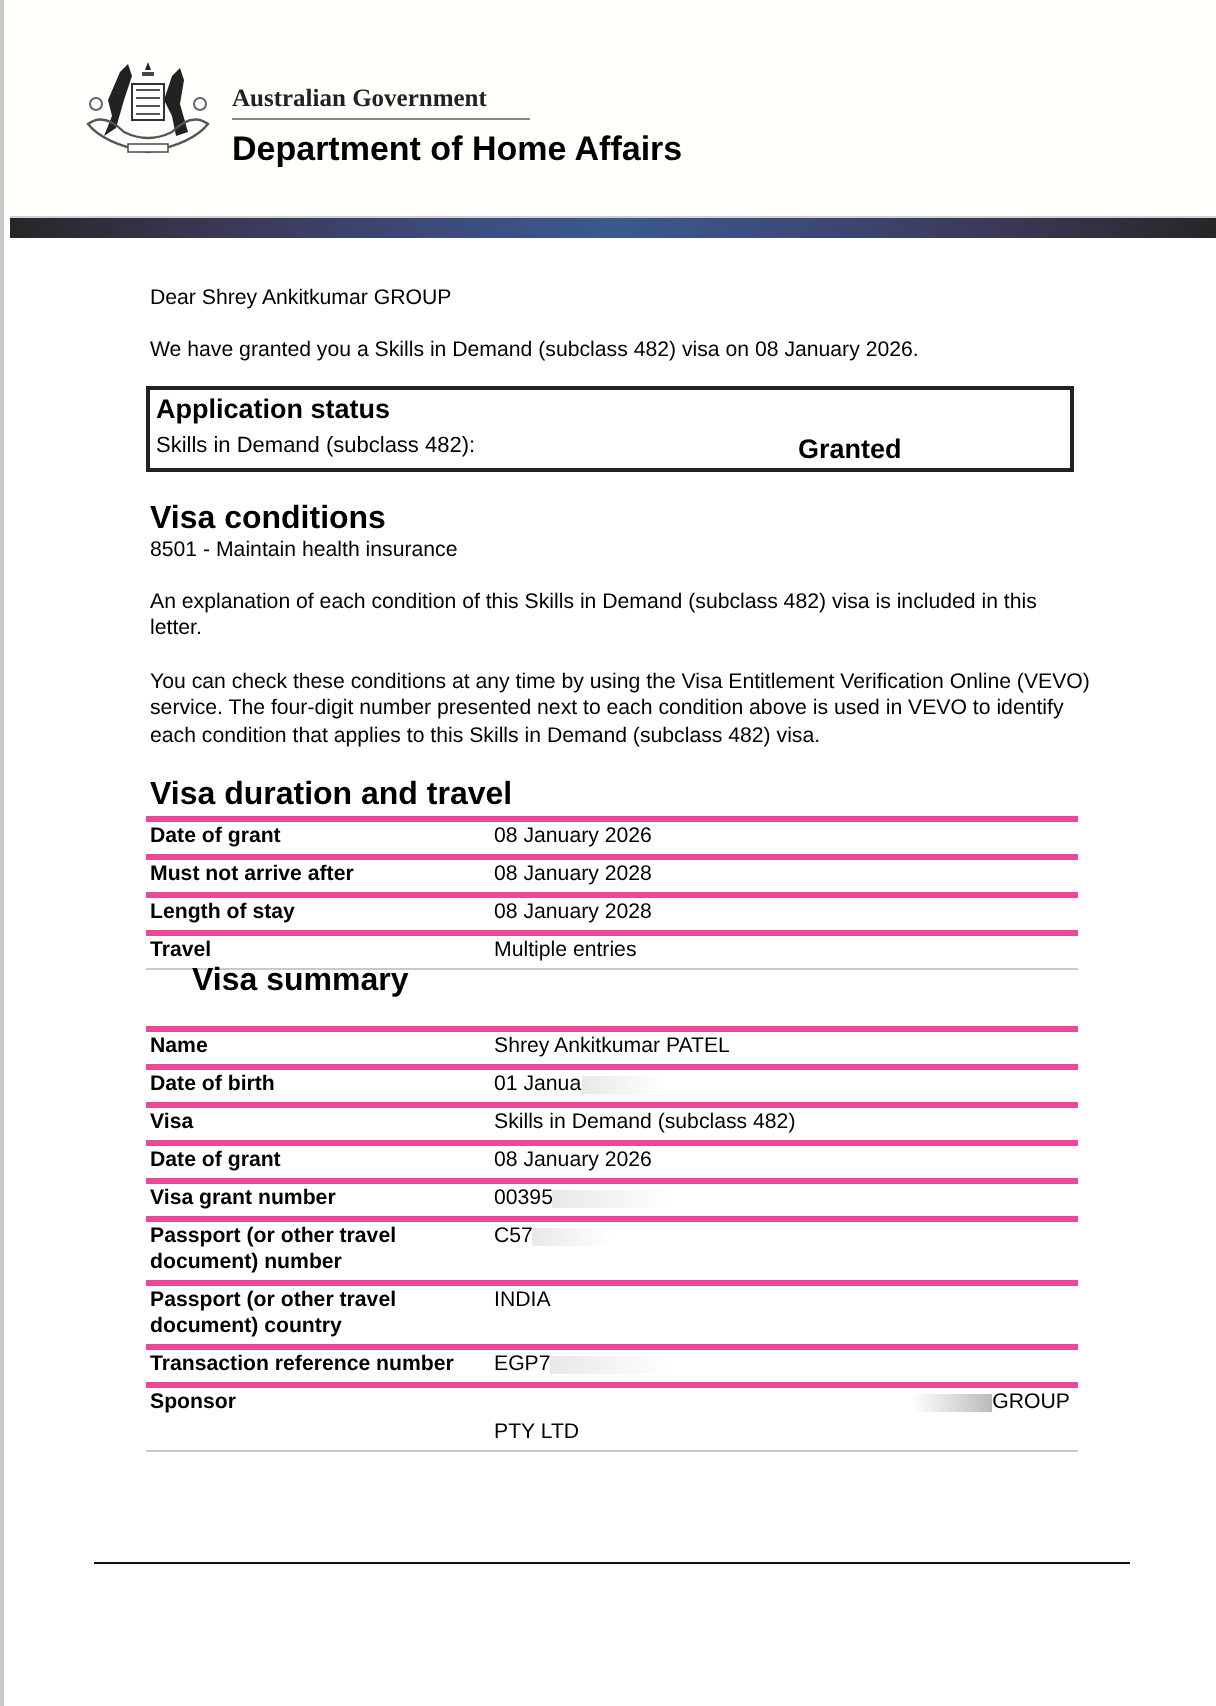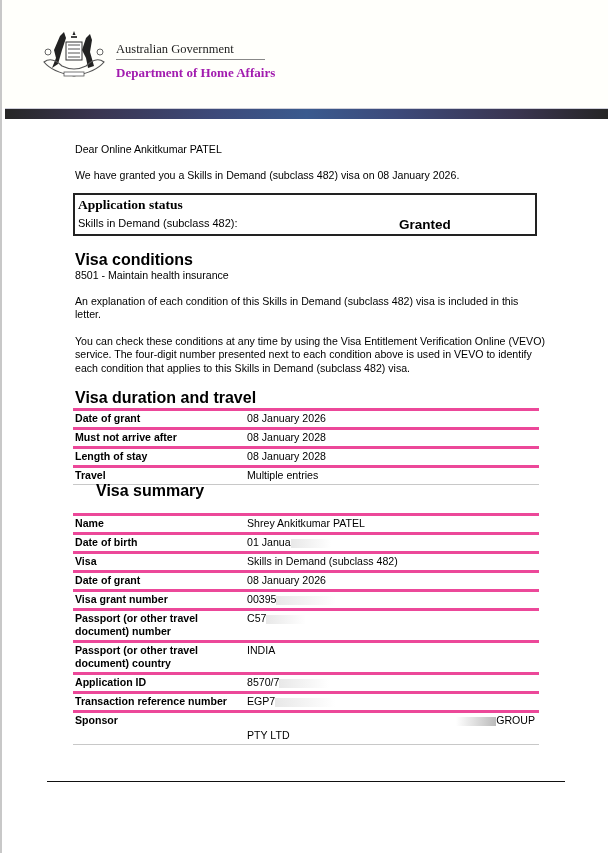--- a/index.html
+++ b/index.html
@@ -10,38 +10,38 @@
     color: #000;
   }
   .left-edge { position: absolute; left: 0; top: 0; width: 2px; height: 853px; background: #c8c8c8; }
   .header {
     position: absolute; left: 2px; top: 0; width: 606px; height: 108px;
     background: #fffffb;
   }
   .crest { position: absolute; left: 36px; top: 28px; width: 72px; height: 56px; }
   .gov-title {
     position: absolute; left: 114px; top: 42px;
-    font-family: "Liberation Serif", serif; font-weight: normal; font-size: 12.5px; color: #222;
+    font-family: "Liberation Serif", serif; font-weight: bold; font-size: 12.5px; color: #222;
   }
   .gov-rule { position: absolute; left: 114px; top: 59px; width: 149px; height: 1px; background: #888; }
   .dept-title {
     position: absolute; left: 114px; top: 65px;
-    font-family: Liberation Serif, serif; font-weight: bold; font-size: 13px; color: #a21caf;
+    font-family: Liberation Sans, sans-serif; font-weight: bold; font-size: 17px; color: #000000;
   }
   .band {
     position: absolute; left: 5px; top: 108px; width: 603px; height: 10px;
     background: linear-gradient(to right, #262626 0%, #3a3550 15%, #3d4a7a 35%, #3a5a8e 50%, #3d4a7a 65%, #3a3550 85%, #262626 100%);
     border-top: 1px solid #cfcfd8;
   }
   .p { position: absolute; left: 0; white-space: nowrap; }
   .status-box {
     position: absolute; left: 73px; top: 193px; width: 464px; height: 43px;
     border: 2px solid #222; box-sizing: border-box;
   }
-  .status-title { position: absolute; left: 3px; top: 2px; font-weight: bold; font-size: 13.5px; font-family: Liberation Serif, serif; }
+  .status-title { position: absolute; left: 3px; top: 2px; font-weight: bold; font-size: 13.5px; }
   .status-line { position: absolute; left: 3px; top: 22px; font-size: 11px; }
   .status-value { position: absolute; left: 324px; top: 22px; font-weight: bold; font-size: 13.5px; text-align: center; }
   .h2 { position: absolute; left: 75px; font-weight: bold; font-size: 16px; }
   .para { position: absolute; left: 75px; width: 470px; font-size: 10.6px; line-height: 13.3px; }
   table.kv {
     position: absolute; left: 73px; width: 466px; border-collapse: collapse; font-size: 10.6px;
   }
   table.kv td { padding: 1px 2px 2px 2px; border-top: 3px solid #ec4899; vertical-align: top; line-height: 13px; }
   table.kv tr:last-child td { border-bottom: 1px solid #c8c8c8; }
   table.kv td.k { font-weight: bold; width: 168px; }
@@ -65,21 +65,21 @@
     <rect x="26" y="44" width="20" height="4" fill="#fff" stroke="#555" stroke-width="0.8"></rect>
     <circle cx="10" cy="24" r="3" fill="none" stroke="#666"></circle>
     <circle cx="62" cy="24" r="3" fill="none" stroke="#666"></circle>
   </svg>
   <div class="gov-title">Australian Government</div>
   <div class="gov-rule"></div>
   <div class="dept-title">Department of Home Affairs</div>
 </div>
 <div class="band"></div>
 
-<div class="p" style="left:75px; top:143px; font-size:10.6px;">Dear Online Ankitkumar PATEL</div>
+<div class="p" style="left:75px; top:143px; font-size:10.6px;">Dear Shrey Ankitkumar GROUP</div>
 <div class="p" style="left:75px; top:169px; font-size:10.6px;">We have granted you a Skills in Demand (subclass 482) visa on 08 January 2026.</div>
 
 <div class="status-box">
   <div class="status-title">Application status</div>
   <div class="status-line">Skills in Demand (subclass 482):</div>
   <div class="status-value">Granted</div>
 </div>
 
 <div class="h2" style="top:251px;">Visa conditions</div>
 <div class="p" style="left:75px; top:269px; font-size:10.6px;">8501 - Maintain health insurance</div>
@@ -133,24 +133,20 @@
       </tr>
   <tr>
         <td class="k">Passport (or other travel document) number</td>
         <td><span>C57</span><span class="redact" style="width:40px;"></span></td>
       </tr>
   <tr>
         <td class="k">Passport (or other travel document) country</td>
         <td>INDIA</td>
       </tr>
   <tr>
-        <td class="k">Application ID</td>
-        <td><span>8570/7</span><span class="redact" style="width:50px;"></span></td>
-      </tr>
-  <tr>
         <td class="k">Transaction reference number</td>
         <td><span>EGP7</span><span class="redact" style="width:60px;"></span></td>
       </tr>
   <tr>
     <td class="k">Sponsor</td>
     <td>
       <div style="text-align:right; padding-right:2px;"><span class="redact" style="width:40px; background:linear-gradient(to right,#fff,#bbb);"></span><span>GROUP</span></div>
       <div style="margin-top:2px;">PTY LTD</div>
     </td>
   </tr>

